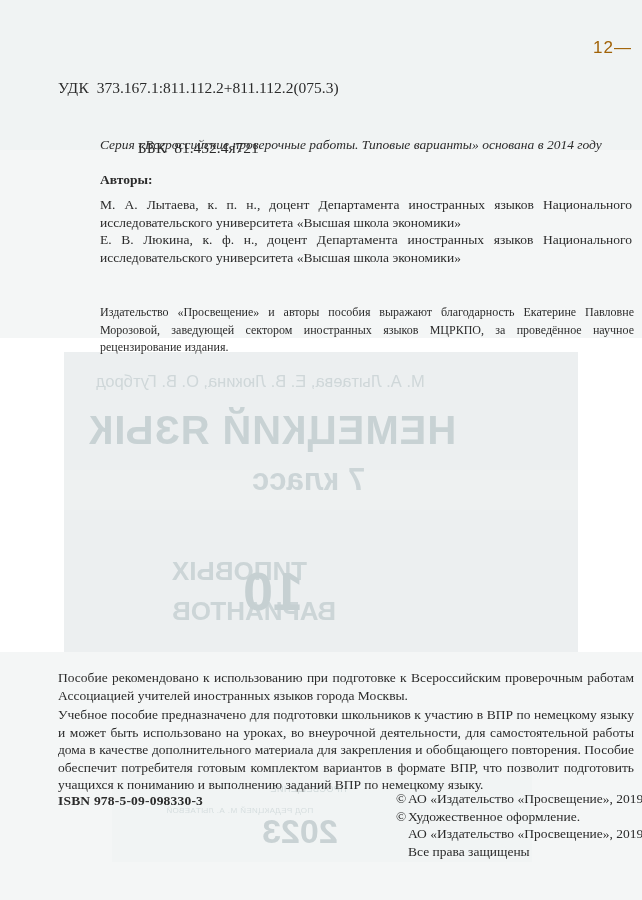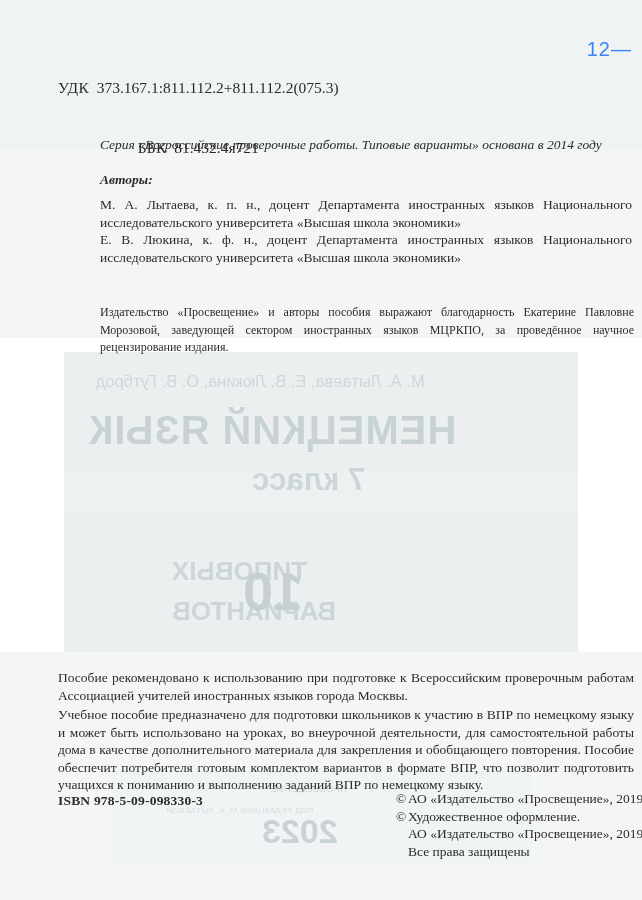--- a/index.html
+++ b/index.html
@@ -34,22 +34,22 @@
     top: -6px;
     width: 160px;
     height: 150px;
   }
 
   .corner-12 {
     position: absolute;
     right: 10px;
     top: 38px;
     font-family: "Liberation Sans", sans-serif;
-    font-size: 20px;
-    color: #3b82f6;
+    font-size: 17px;
+    color: #a16207;
     letter-spacing: 1px;
   }
 
   
   .page {
     position: absolute;
     inset: 0;
   }
 
   .udk {
@@ -71,21 +71,20 @@
     font-size: 13.5px;
     font-style: italic;
   }
 
   .authors-title {
     position: absolute;
     left: 100px;
     top: 172px;
     font-size: 13.5px;
     font-weight: 700;
-    font-style: italic;
   }
 
   .author {
     position: absolute;
     left: 100px;
     right: 10px;
     font-size: 13.5px;
     line-height: 17.5px;
     text-align: justify;
   }

